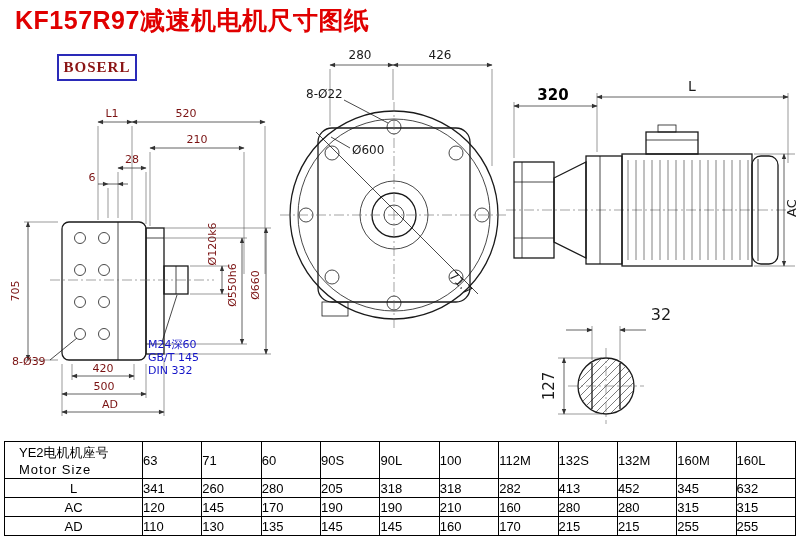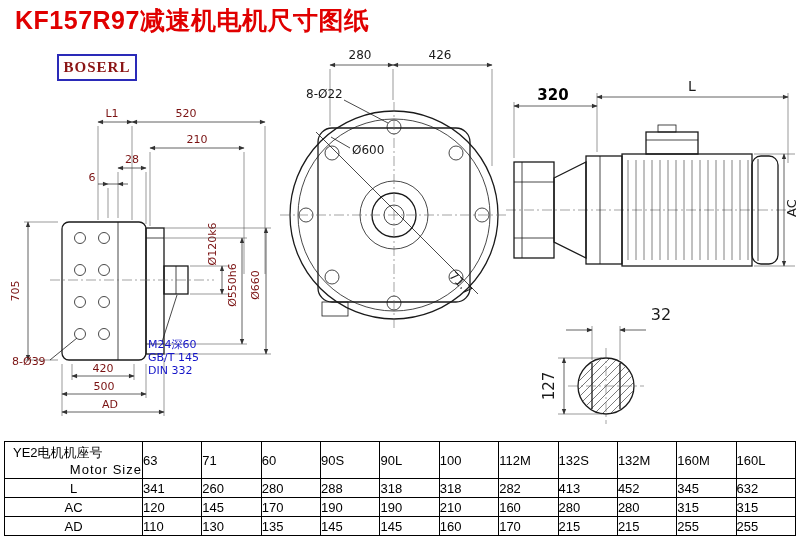--- a/index.html
+++ b/index.html
@@ -20,23 +20,23 @@
   .hatch line { stroke:#222; stroke-width:0.6; }
   text { font-family:"DejaVu Sans",sans-serif; }
   text.d1 { font-size:11px; fill:#7a1212; }
   text.d2 { font-size:12px; fill:#1a1a1a; }
   text.big { font-weight:bold; fill:#000; }
   text.note { font-size:11px; fill:#1414c8; }
   
   .dim-table { position:absolute; left:4px; top:441px; width:792px; border-collapse:collapse; table-layout:fixed; background:#fff; }
   .dim-table td { border:1px solid #000; font-size:13px; color:#000; height:19px; padding:0; overflow:hidden; }
   .dim-table tr.hdr td { height:37px; }
-  .dim-table td.first { width:138px; text-align:left; padding-left:8px; }
+  .dim-table td.first { width:138px; text-align:left; padding-left:14px; }
   .dim-table td.first .cn { font-size:13px; }
-  .dim-table td.first .en { font-size:13px; letter-spacing:1px;text-align:right; }
+  .dim-table td.first .en { font-size:13px; letter-spacing:1px; }
 </style>
 </head>
 <body>
 
 <div class="page">
 
   <div class="title">KF157R97减速机电机尺寸图纸</div>
 
   <div class="logo">
     <span>BOSERL</span>
@@ -270,21 +270,21 @@
       <td>132S</td>
       <td>132M</td>
       <td>160M</td>
       <td>160L</td>
     </tr>
     <tr>
       <td class="first" style="text-align:center;padding-left:0;">L</td>
       <td>341</td>
       <td>260</td>
       <td>280</td>
-      <td>288</td>
+      <td>205</td>
       <td>318</td>
       <td>318</td>
       <td>282</td>
       <td>413</td>
       <td>452</td>
       <td>345</td>
       <td>632</td>
     </tr>
     <tr>
       <td class="first" style="text-align:center;padding-left:0;">AC</td>

